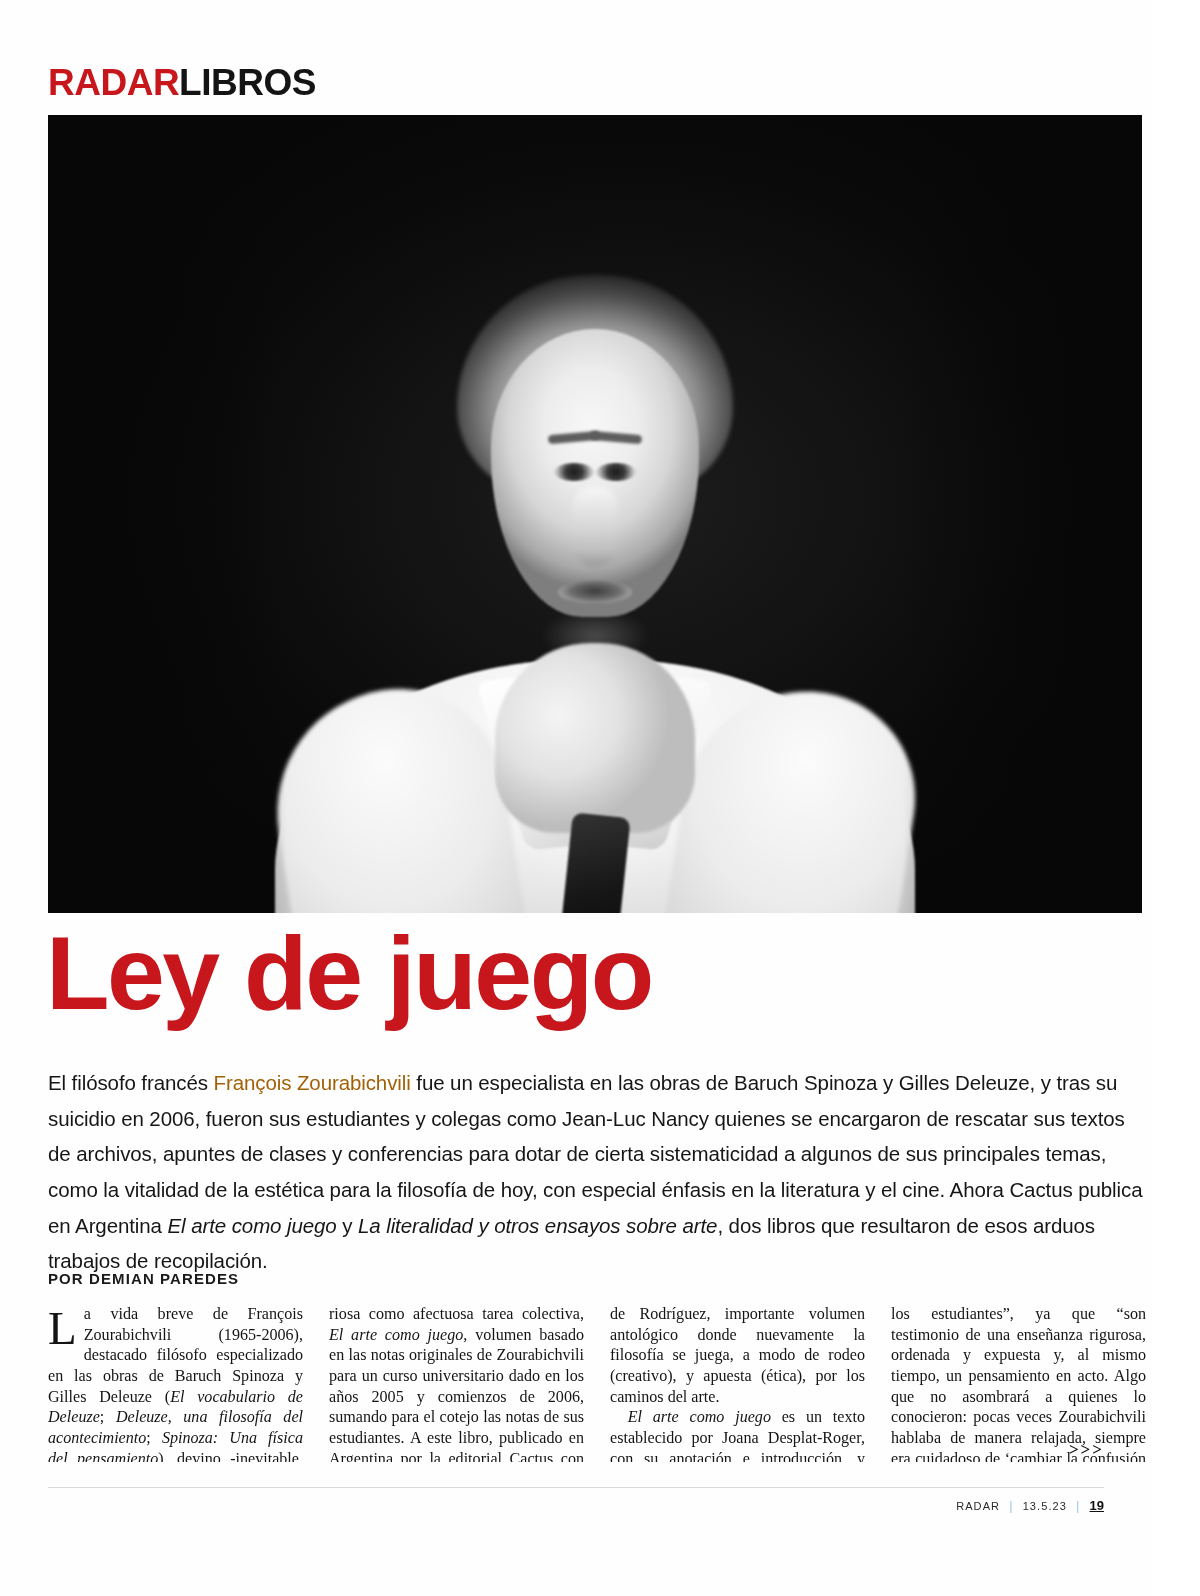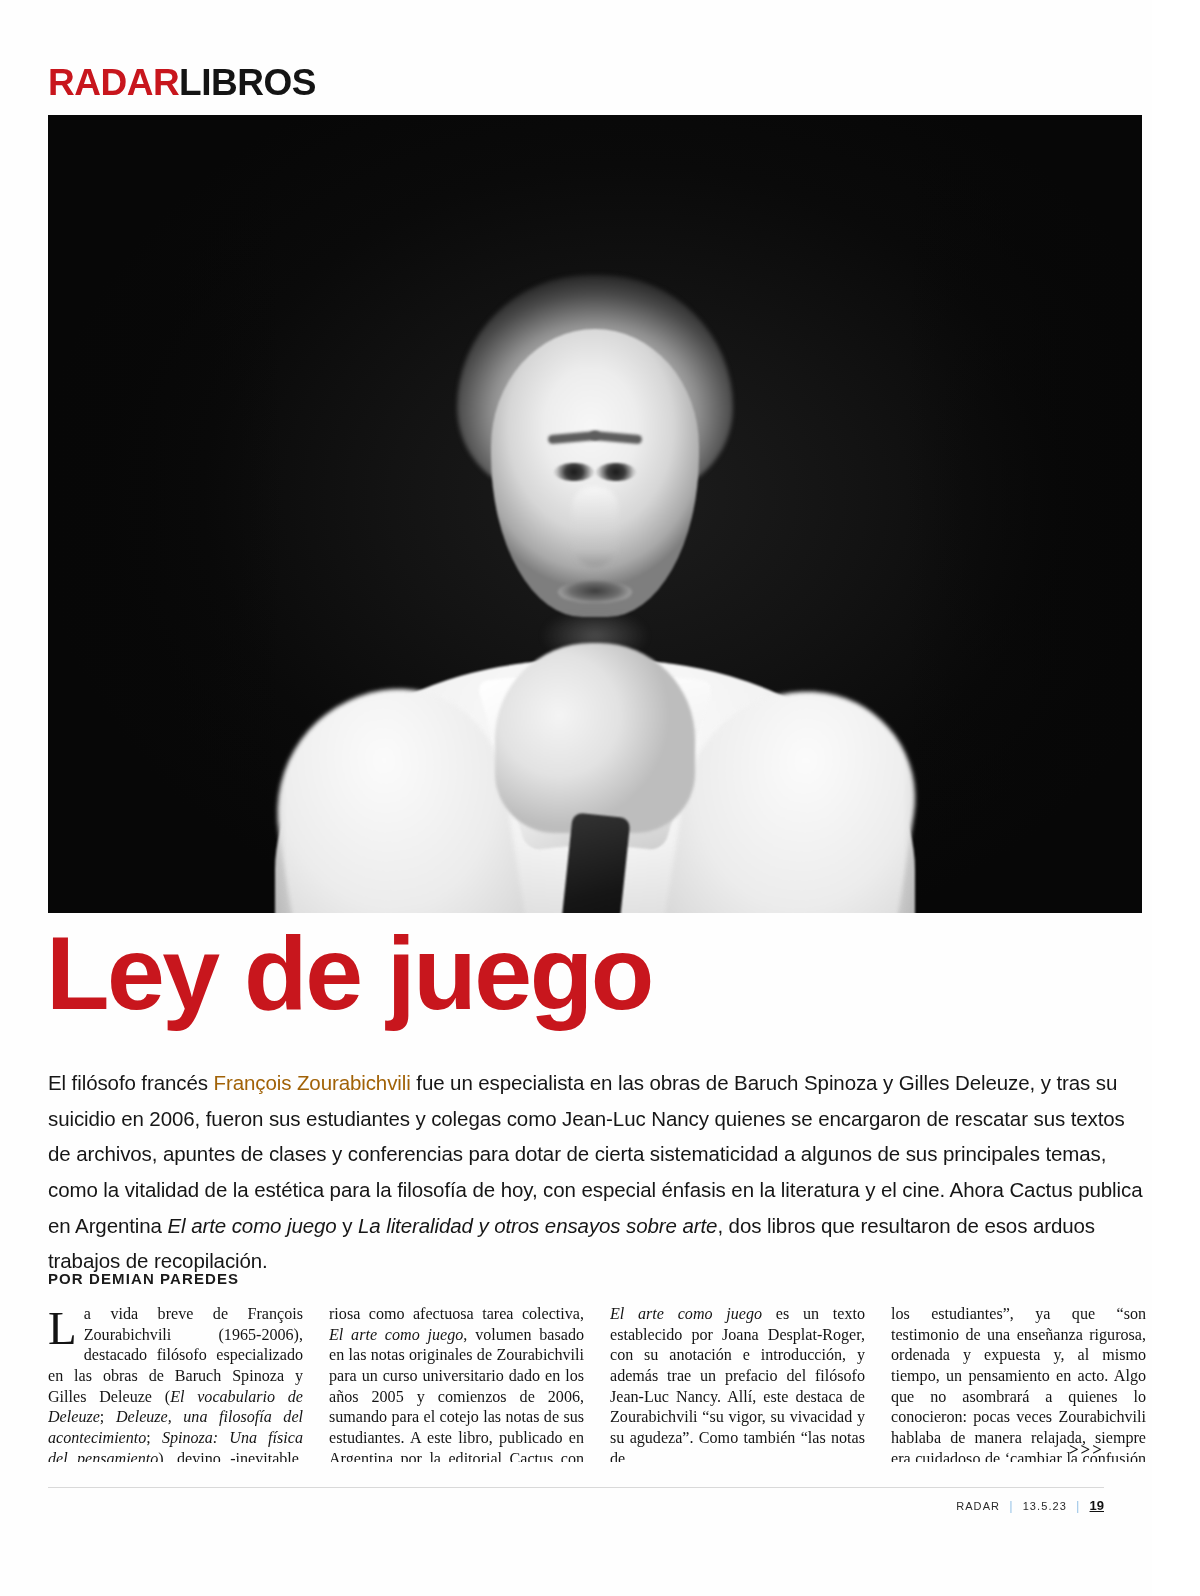--- a/index.html
+++ b/index.html
@@ -315,20 +315,21 @@
           <p><span>a vida breve de François Zourabichvili (1965-2006), destacado filósofo especializado en las obras de Baruch Spinoza y Gilles Deleuze (</span><span class="it">El vocabulario de Deleuze</span><span>; </span><span class="it">Deleuze, una filosofía del acontecimiento</span><span>; </span><span class="it">Spinoza: Una física del pensamiento</span><span>), devino -inevitable, trágicamente, tras su muerte- en archivo: de él han surgido, de una tan labo-</span></p>
         </div>
     </div>
     <div class="col c2">
       <div class="coltext">
           <p><span>riosa como afectuosa tarea colectiva, </span><span class="it">El arte como juego</span><span>, volumen basado en las notas originales de Zourabichvili para un curso universitario dado en los años 2005 y comienzos de 2006, sumando para el cotejo las notas de sus estudiantes. A este libro, publicado en Argentina por la editorial Cactus con traducción de Pablo Manolo Rodríguez, se le suma el flamante </span></p>
         </div>
     </div>
     <div class="col c3">
       <div class="coltext">
+          <p><span>de Rodríguez, importante volumen antológico donde nuevamente la filosofía se juega, a modo de rodeo (creativo), y apuesta (ética), por los caminos del arte.</span></p>
           <p><span class="it">El arte como juego</span><span> es un texto establecido por Joana Desplat-Roger, con su anotación e introducción, y además trae un prefacio del filósofo Jean-Luc Nancy. Allí, este destaca de Zourabichvili “su vigor, su vivacidad y su agudeza”. Como también “las notas de</span></p>
         </div>
     </div>
     <div class="col c4">
       <div class="coltext">
           <p><span>los estudiantes”, ya que “son testimonio de una enseñanza rigurosa, ordenada y expuesta y, al mismo tiempo, un pensamiento en acto. Algo que no asombrará a quienes lo conocieron: pocas veces Zourabichvili hablaba de manera relajada, siempre era cuidadoso de ‘cambiar la confusión por la claridad’, como dice en el curso”. A lo que agrega: “También, se podrá hacer de esta fórmula una marca característica, incluso de carác-</span></p>
         </div>
     </div>
   </div>
 

